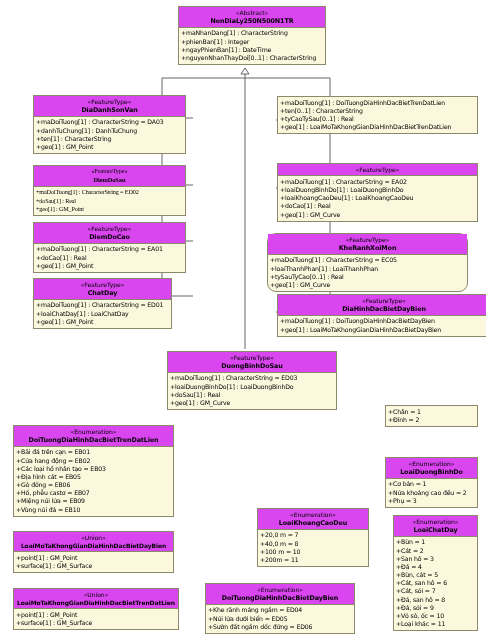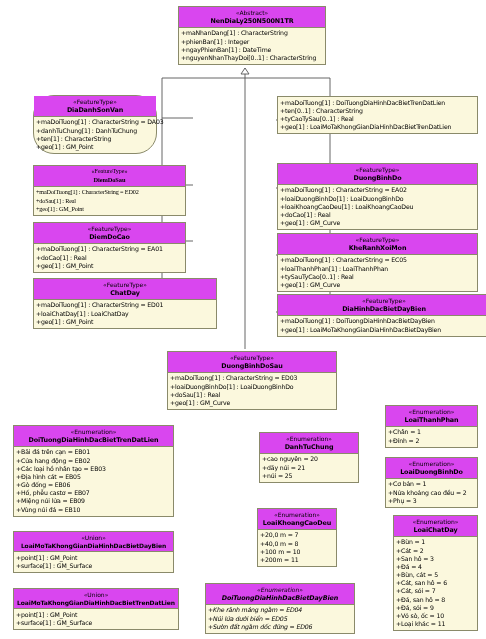--- a/index.html
+++ b/index.html
@@ -70,21 +70,21 @@
       <span class="cname">NenDiaLy250N500N1TR</span>
     </div>
     <div class="body">
       <span class="attr">+maNhanDang[1] : CharacterString</span>
       <span class="attr">+phienBan[1] : Integer</span>
       <span class="attr">+ngayPhienBan[1] : DateTime</span>
       <span class="attr">+nguyenNhanThayDoi[0..1] : CharacterString</span>
     </div>
   </div>
 
-  <div class="uml" style="left:33px; top:95px; width:124px;border-radius:21px;">
+  <div class="uml" style="left:33px; top:95px; width:153px;">
     <div class="hdr">
       <span class="stereo">«FeatureType»</span>
       <span class="cname">DiaDanhSonVan</span>
     </div>
     <div class="body">
       <span class="attr">+maDoiTuong[1] : CharacterString = DA03</span>
       <span class="attr">+danhTuChung[1] : DanhTuChung</span>
       <span class="attr">+ten[1] : CharacterString</span>
       <span class="attr">+geo[1] : GM_Point</span>
     </div>
@@ -107,21 +107,21 @@
       <span class="stereo">«FeatureType»</span>
       <span class="cname">DiemDoCao</span>
     </div>
     <div class="body">
       <span class="attr">+maDoiTuong[1] : CharacterString = EA01</span>
       <span class="attr">+doCao[1] : Real</span>
       <span class="attr">+geo[1] : GM_Point</span>
     </div>
   </div>
 
-  <div class="uml" style="left:33px; top:278px; width:184px;">
+  <div class="uml" style="left:33px; top:278px; width:139px;">
     <div class="hdr">
       <span class="stereo">«FeatureType»</span>
       <span class="cname">ChatDay</span>
     </div>
     <div class="body">
       <span class="attr">+maDoiTuong[1] : CharacterString = ED01</span>
       <span class="attr">+loaiChatDay[1] : LoaiChatDay</span>
       <span class="attr">+geo[1] : GM_Point</span>
     </div>
   </div>
@@ -131,32 +131,31 @@
       <span class="attr">+maDoiTuong[1] : DoiTuongDiaHinhDacBietTrenDatLien</span>
       <span class="attr">+ten[0..1] : CharacterString</span>
       <span class="attr">+tyCaoTySau[0..1] : Real</span>
       <span class="attr">+geo[1] : LoaiMoTaKhongGianDiaHinhDacBietTrenDatLien</span>
     </div>
   </div>
 
   <div class="uml" style="left:277px; top:163px; width:201px;">
     <div class="hdr">
       <span class="stereo">«FeatureType»</span>
-      <span class="cname">DuongBinhDo</span>
     </div>
     <div class="body">
       <span class="attr">+maDoiTuong[1] : CharacterString = EA02</span>
       <span class="attr">+loaiDuongBinhDo[1] : LoaiDuongBinhDo</span>
       <span class="attr">+loaiKhoangCaoDeu[1] : LoaiKhoangCaoDeu</span>
       <span class="attr">+doCao[1] : Real</span>
       <span class="attr">+geo[1] : GM_Curve</span>
     </div>
   </div>
 
-  <div class="uml" style="left:277px; top:233px; width:201px;">
+  <div class="uml" style="left:267px; top:233px; width:201px;border-radius:9px;">
     <div class="hdr">
       <span class="stereo">«FeatureType»</span>
       <span class="cname">KheRanhXoiMon</span>
     </div>
     <div class="body">
       <span class="attr">+maDoiTuong[1] : CharacterString = EC05</span>
       <span class="attr">+loaiThanhPhan[1] : LoaiThanhPhan</span>
       <span class="attr">+tySauTyCao[0..1] : Real</span>
       <span class="attr">+geo[1] : GM_Curve</span>
     </div>
@@ -218,62 +217,47 @@
     <div class="hdr">
       <span class="stereo">«Union»</span>
       <span class="cname" style="font-size:6px;">LoaiMoTaKhongGianDiaHinhDacBietTrenDatLien</span>
     </div>
     <div class="body">
       <span class="attr">+point[1] : GM_Point</span>
       <span class="attr">+surface[1] : GM_Surface</span>
     </div>
   </div>
 
-  <div class="uml" style="left:259px; top:432px; width:100px;">
-    <div class="hdr">
-      <span class="stereo">«Enumeration»</span>
-      <span class="cname">DanhTuChung</span>
-    </div>
-    <div class="body">
-      <span class="attr">+cao nguyên = 20</span>
-      <span class="attr">+dãy núi = 21</span>
-      <span class="attr">+núi = 25</span>
-    </div>
-  </div>
-
-  <div class="uml" style="left:257px; top:508px; width:80px;">
+
+  <div class="uml" style="left:257px; top:508px; width:112px;">
     <div class="hdr">
       <span class="stereo">«Enumeration»</span>
       <span class="cname">LoaiKhoangCaoDeu</span>
     </div>
     <div class="body">
       <span class="attr">+20,0 m = 7</span>
       <span class="attr">+40,0 m = 8</span>
       <span class="attr">+100 m = 10</span>
       <span class="attr">+200m = 11</span>
     </div>
   </div>
 
-  <div class="uml" style="left:205px; top:583px; width:150px;font-style:italic;">
+  <div class="uml" style="left:205px; top:583px; width:150px;">
     <div class="hdr">
       <span class="stereo">«Enumeration»</span>
       <span class="cname">DoiTuongDiaHinhDacBietDayBien</span>
     </div>
     <div class="body">
       <span class="attr">+Khe rãnh máng ngầm = ED04</span>
       <span class="attr">+Núi lửa dưới biển = ED05</span>
       <span class="attr">+Sườn đất ngầm dốc đứng = ED06</span>
     </div>
   </div>
 
   <div class="uml" style="left:385px; top:405px; width:93px;">
-    <div class="hdr">
-      <span class="stereo">«Enumeration»</span>
-      <span class="cname">LoaiThanhPhan</span>
-    </div>
     <div class="body">
       <span class="attr">+Chân = 1</span>
       <span class="attr">+Đỉnh = 2</span>
     </div>
   </div>
 
   <div class="uml" style="left:385px; top:457px; width:93px;">
     <div class="hdr">
       <span class="stereo">«Enumeration»</span>
       <span class="cname">LoaiDuongBinhDo</span>

